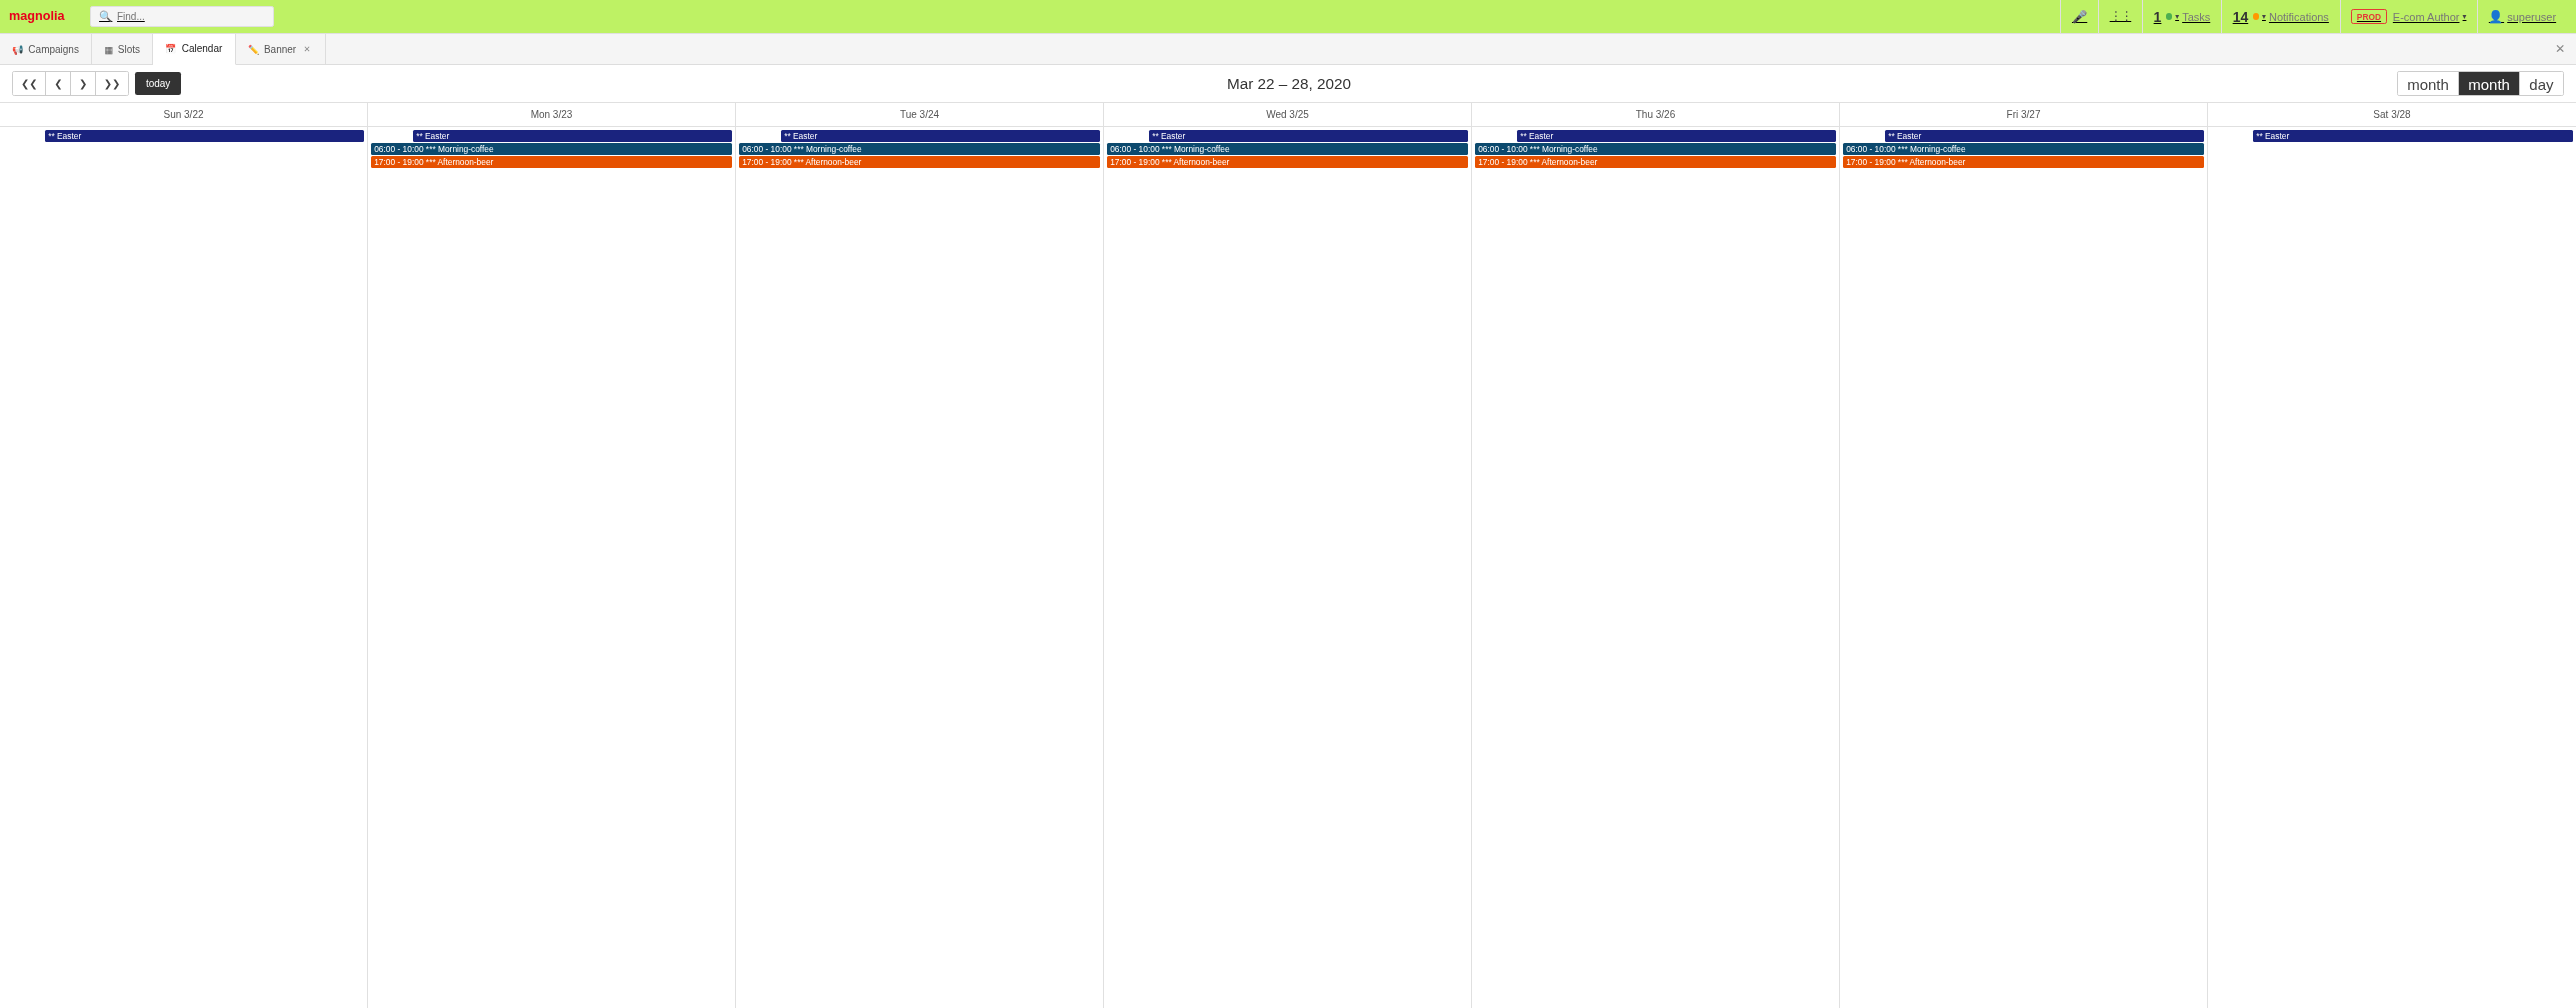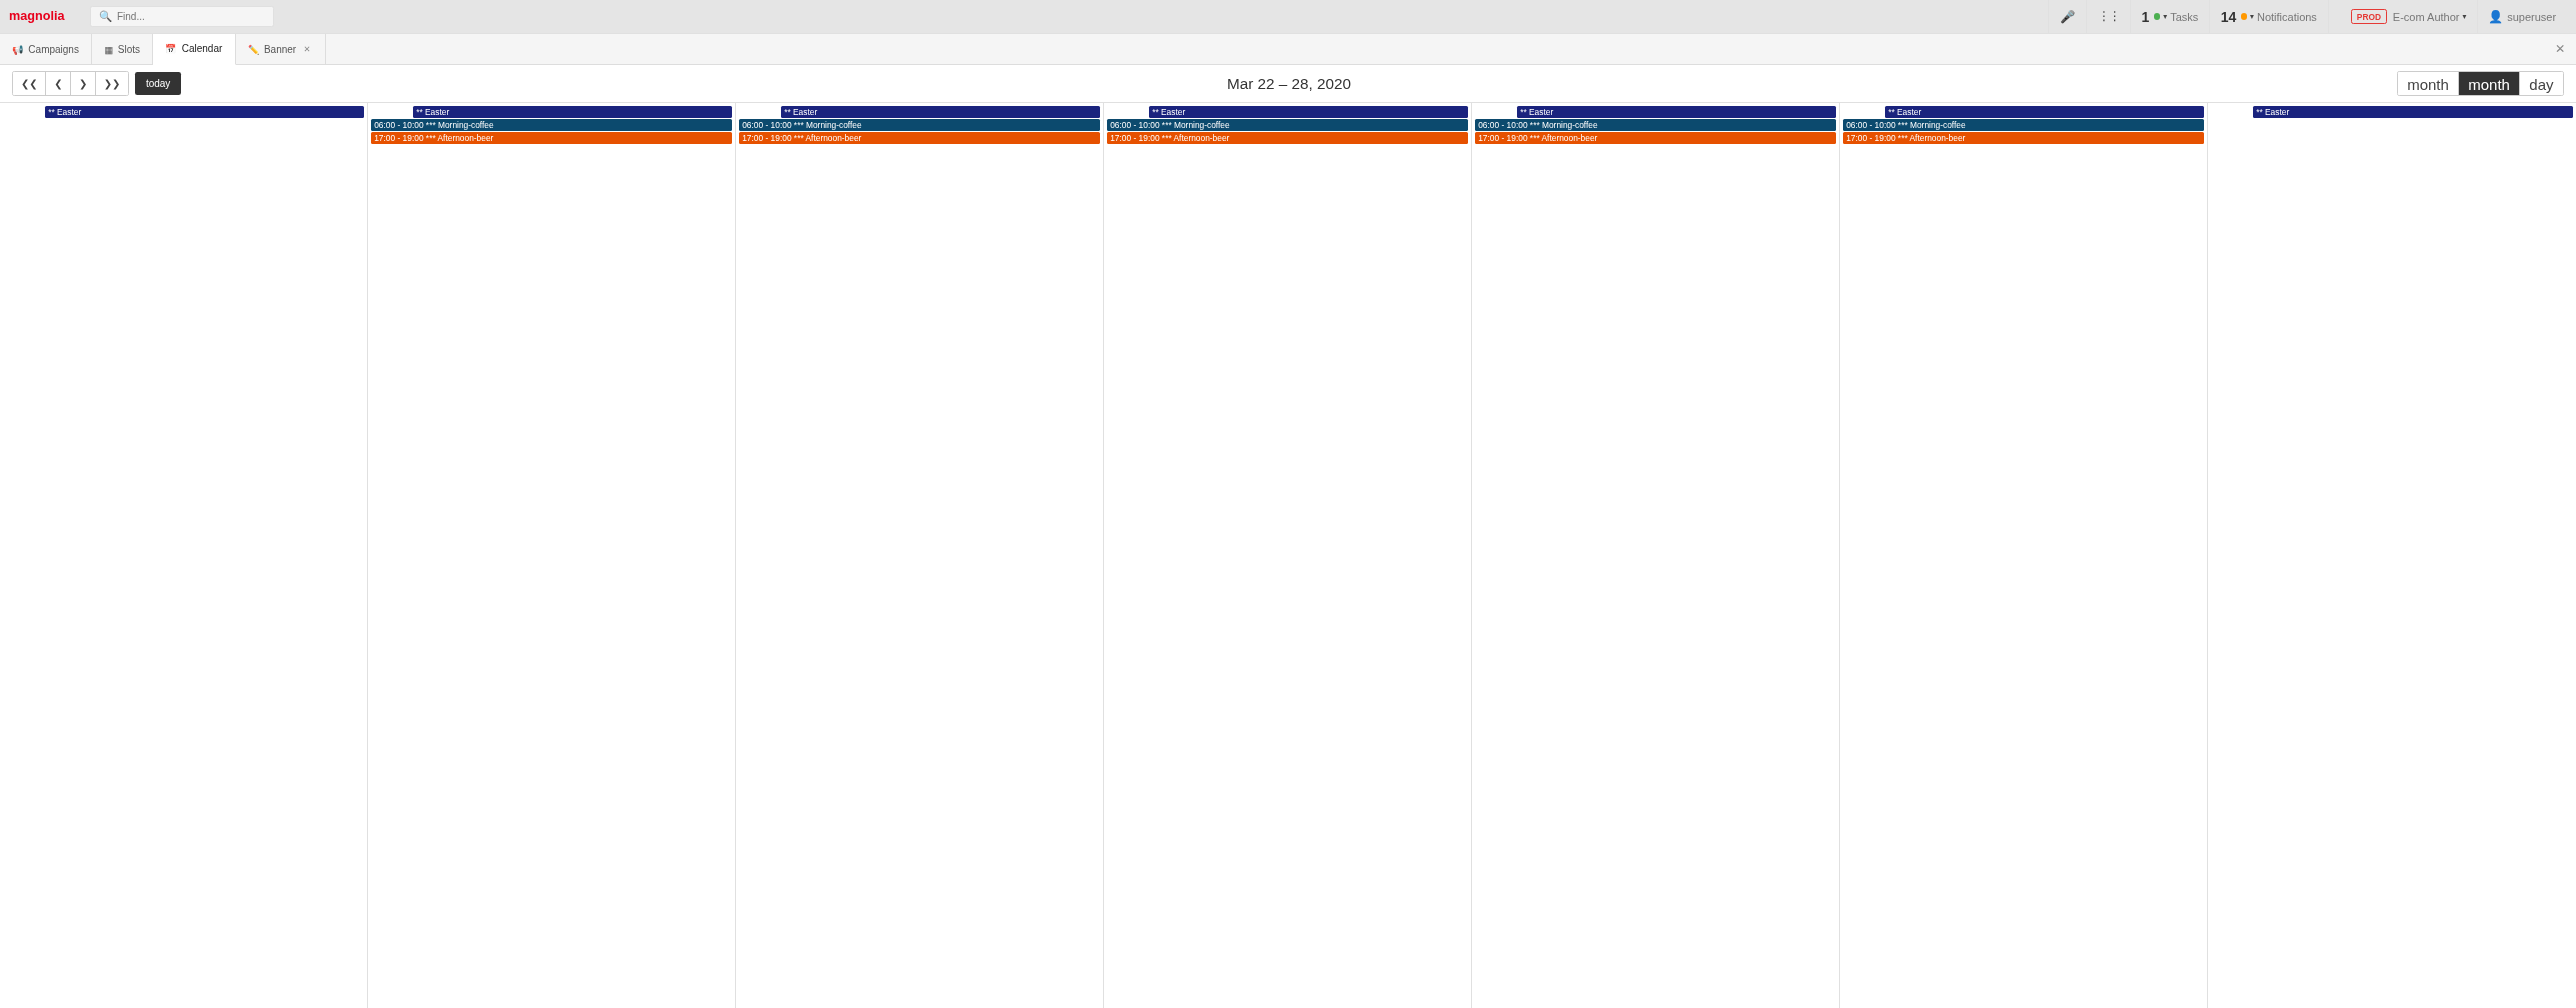--- a/index.html
+++ b/index.html
@@ -1,26 +1,27 @@
 <!DOCTYPE html>
 <html style="font-size:12.3px"><head>
   <meta charset="utf-8">
   <style>
     * { box-sizing: border-box; margin: 0; padding: 0; }
     body { font-family: -apple-system, BlinkMacSystemFont, 'Segoe UI', Arial, sans-serif; font-size: 9.2px; background: #fff; overflow: hidden; }
 
     
     .top-bar {
       height: 34px;
-      background: #e5e5e5;
+      background: #bef264;
       border-bottom: 0.8px solid #e0e0e0;
       display: flex;
       align-items: center;
       padding: 0 9.2px;
       gap: 6.1px;
+      text-decoration: underline;
     }
     .logo { display: flex; align-items: center; }
     .logo svg { width: 69px; height: 20px; }
     .search-box {
       display: flex;
       align-items: center;
       background: #f5f5f5;
       border: 0.8px solid #e0e0e0;
       border-radius: 2.3px;
       padding: 3.1px 7.7px;
@@ -65,21 +66,20 @@
     .top-bar-item .count { font-size: 14px; font-weight: 600; color: #333; }
     .top-bar-item .label { font-size: 11px; color: #777; }
     .prod-badge {
       border: 1.2px solid #e53935;
       color: #e53935;
       border-radius: 2.3px;
       padding: 1.5px 4.6px;
       font-size: 8.4px;
       font-weight: 700;
       margin-right: 3.1px;
-      margin-left: 12px;
     }
 
     
     .tab-bar {
       height: 31px;
       background: #f5f5f5;
       border-bottom: 0.8px solid #ddd;
       display: flex;
       align-items: stretch;
     }
@@ -314,20 +314,29 @@
   <button class="today-btn">today</button>
   <div class="cal-title">Mar 22 – 28, 2020</div>
   <div class="view-btn-group">
     <button class="view-btn">month</button>
     <button class="view-btn active">month</button>
     <button class="view-btn">day</button>
   </div>
 </div>
 
 <div class="cal-grid">
+  <div class="cal-header-row">
+    <div class="cal-header-cell">Sun 3/22</div>
+    <div class="cal-header-cell">Mon 3/23</div>
+    <div class="cal-header-cell">Tue 3/24</div>
+    <div class="cal-header-cell">Wed 3/25</div>
+    <div class="cal-header-cell">Thu 3/26</div>
+    <div class="cal-header-cell">Fri 3/27</div>
+    <div class="cal-header-cell">Sat 3/28</div>
+  </div>
   <div class="cal-body">
 
     <div class="cal-col">
       <div class="event event-blue">** Easter</div>
     </div>
 
     <div class="cal-col">
       <div class="event event-blue">** Easter</div>
       <div class="event event-brown">06:00 - 10:00 *** Morning-coffee</div>
       <div class="event event-orange">17:00 - 19:00 *** Afternoon-beer</div>

